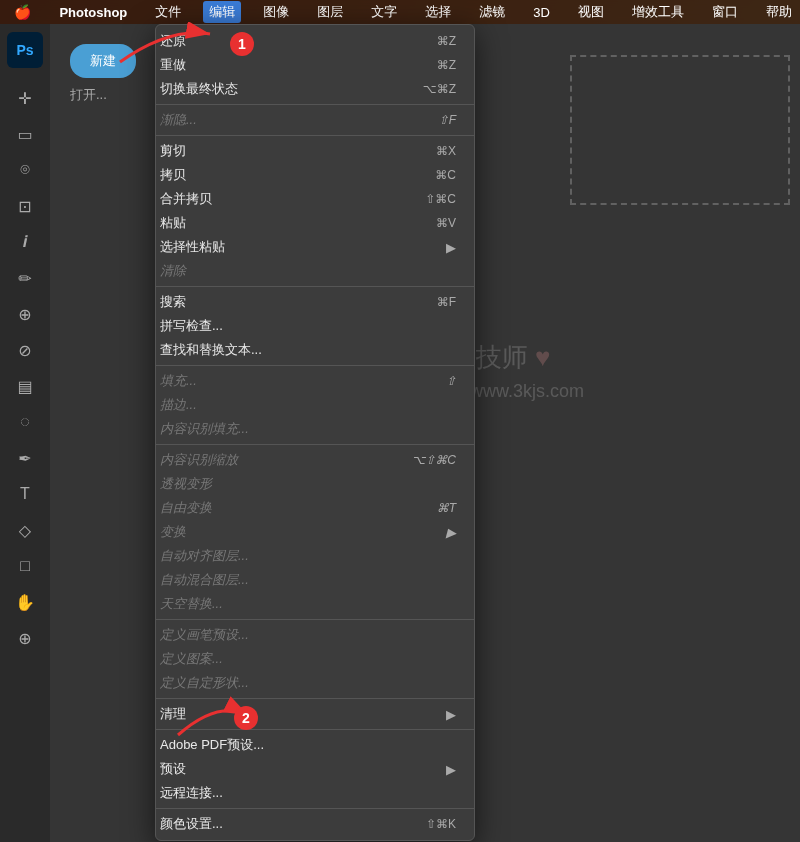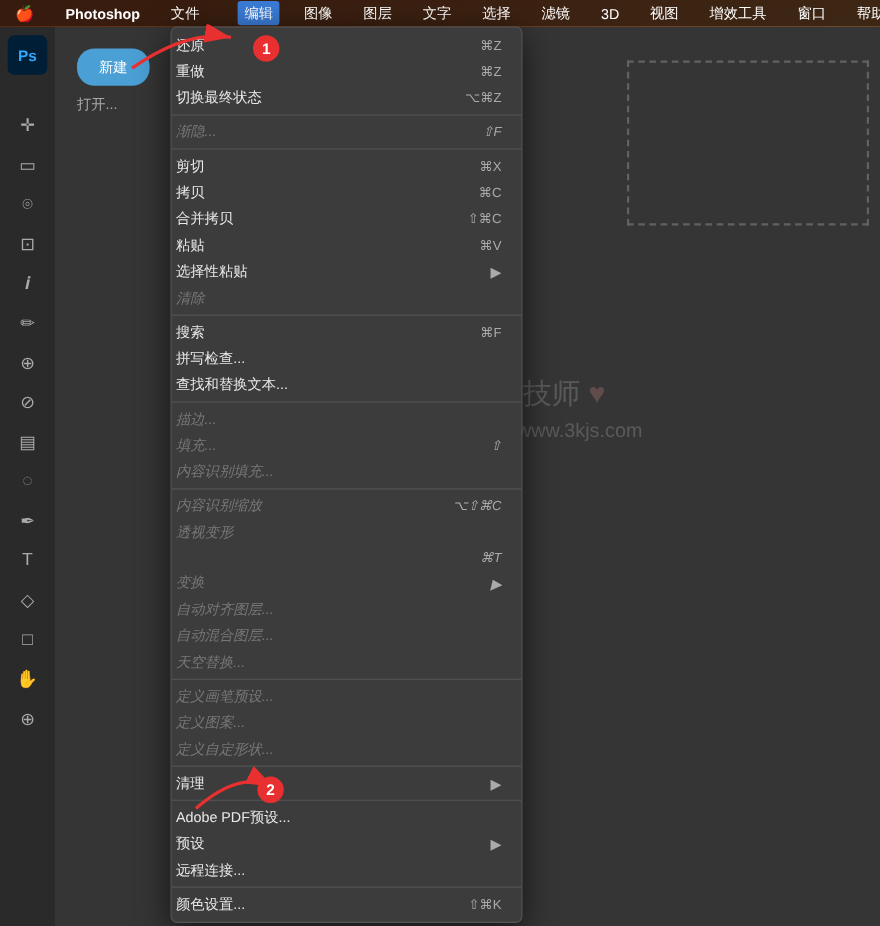--- a/index.html
+++ b/index.html
@@ -34,21 +34,20 @@
     .menubar-item {
       color: #fff;
       font-size: 13px;
       cursor: pointer;
       white-space: nowrap;
       padding: 2px 6px;
       border-radius: 3px;
     }
     .menubar-item.active {
       background: #3a7bd5;
-      margin-left: 13px;
     }
     .menubar-apple {
       font-size: 14px;
     }
     .menubar-app {
       font-weight: 600;
       text-align: center;
     }
 
     
@@ -71,21 +70,21 @@
       width: 36px;
       height: 36px;
       background: #001e36;
       border-radius: 6px;
       display: flex;
       align-items: center;
       justify-content: center;
       color: #31a8ff;
       font-size: 14px;
       font-weight: 700;
-      margin-bottom: 24px;
+      margin-bottom: 8px;
     }
 
     .ps-tool {
       width: 32px;
       height: 28px;
       display: flex;
       align-items: center;
       justify-content: center;
       color: #aaa;
       font-size: 16px;
@@ -361,38 +360,39 @@
     <span class="shortcut">⌘F</span>
   </div>
   <div class="menu-item">
     <span class="menu-item-label">拼写检查...</span>
   </div>
   <div class="menu-item">
     <span class="menu-item-label">查找和替换文本...</span>
   </div>
   <div class="menu-separator"></div>
   <div class="menu-item disabled">
-    <span class="menu-item-label">描边...</span>
-  </div>
-  <div class="menu-item disabled">
     <span class="menu-item-label">填充...</span>
     <span class="shortcut">⇧</span>
   </div>
   <div class="menu-item disabled">
+    <span class="menu-item-label">描边...</span>
+  </div>
+  <div class="menu-item disabled">
     <span class="menu-item-label">内容识别填充...</span>
   </div>
   <div class="menu-separator"></div>
   <div class="menu-item disabled">
     <span class="menu-item-label">内容识别缩放</span>
     <span class="shortcut">⌥⇧⌘C</span>
   </div>
   <div class="menu-item disabled">
     <span class="menu-item-label">透视变形</span>
   </div>
   <div class="menu-item disabled">
+    <span class="menu-item-label">自由变换</span>
     <span class="shortcut">⌘T</span>
   </div>
   <div class="menu-item disabled">
     <span class="menu-item-label">变换</span>
     <span class="arrow">▶</span>
   </div>
   <div class="menu-item disabled">
     <span class="menu-item-label">自动对齐图层...</span>
   </div>
   <div class="menu-item disabled">

